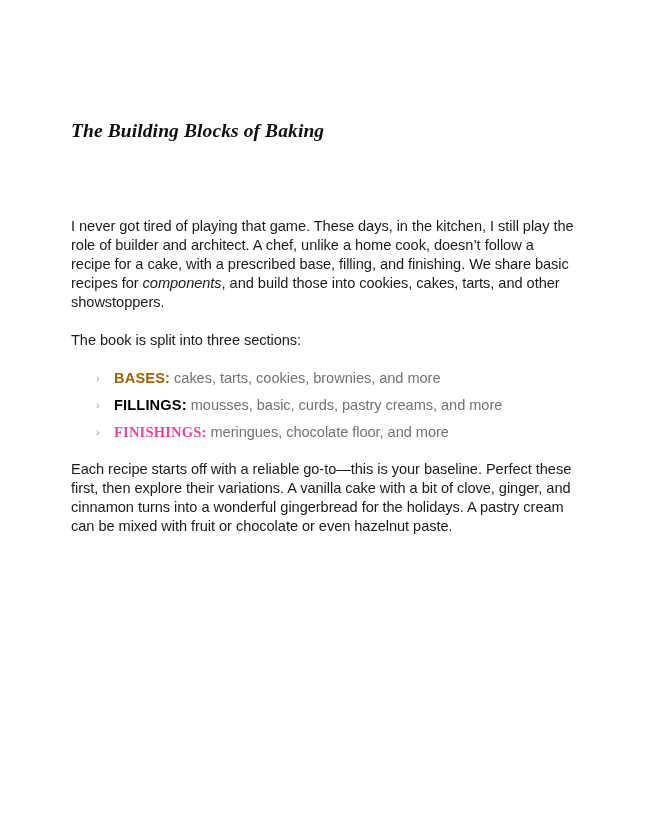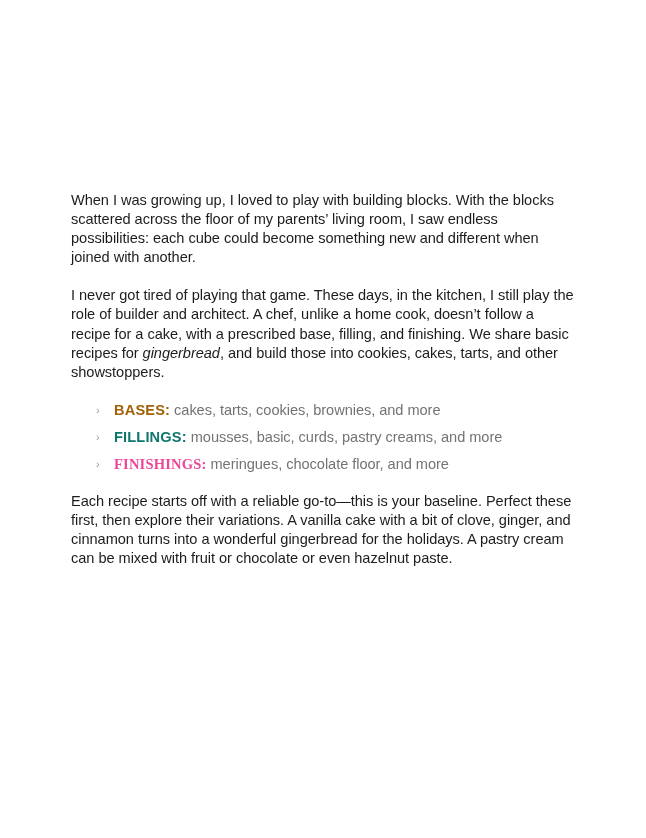--- a/index.html
+++ b/index.html
@@ -107,36 +107,37 @@
   .last-block {
     margin-bottom: 0;
   }
 </style>
 </head>
 <body>
 
 <div class="page">
   <div class="content">
 
+    <h1 class="doc-title">The Building Blocks of Baking</h1>
 
     <div class="body-block">
 
-      <p class="para">When I was growing up, I loved to play with building blocks. With the blocks scattered across the floor of my parents’ living room, I saw endless possibilities: each cube could become something new and different when joined with another.</p>
 
-      <p class="para"><span>I never got tired of playing that game. These days, in the kitchen, I still play the role of builder and architect. A chef, unlike a home cook, doesn’t follow a recipe for a cake, with a prescribed base, filling, and finishing. We share basic recipes for </span><em>gingerbread</em><span>, and build those into cookies, cakes, tarts, and other showstoppers.</span></p>
+      <p class="para"><span>I never got tired of playing that game. These days, in the kitchen, I still play the role of builder and architect. A chef, unlike a home cook, doesn’t follow a recipe for a cake, with a prescribed base, filling, and finishing. We share basic recipes for </span><em>components</em><span>, and build those into cookies, cakes, tarts, and other showstoppers.</span></p>
 
 
 
+      <p class="para tight-after">The book is split into three sections:</p>
 
       <ul class="section-list">
         <li>
           <span class="bullet-chevron" style="color: rgb(154, 160, 168);">›</span><span class="list-label" style="color: #a16207;">BASES:</span><span class="list-rest"> <span>cakes, tarts, cookies, brownies, and more</span></span>
         </li>
         <li>
-          <span class="bullet-chevron" style="color: rgb(154, 160, 142);">›</span><span class="list-label" style="color: #0f766e;">FILLINGS:</span><span class="list-rest"> <span>mousses, basic, curds, pastry creams, and more</span></span>
+          <span class="bullet-chevron" style="color: rgb(154, 160, 142);">›</span><span class="list-label" style="color: #000000;">FILLINGS:</span><span class="list-rest"> <span>mousses, basic, curds, pastry creams, and more</span></span>
         </li>
         <li>
           <span class="bullet-chevron" style="color: rgb(171, 141, 153);">›</span><span class="list-label" style="color: #ec4899; font-family: Liberation Serif, serif;">FINISHINGS:</span><span class="list-rest"> <span>meringues, chocolate floor, and more</span></span>
         </li>
       </ul>
 
       <p class="para last-block">Each recipe starts off with a reliable go-to—this is your baseline. Perfect these first, then explore their variations. A vanilla cake with a bit of clove, ginger, and cinnamon turns into a wonderful gingerbread for the holidays. A pastry cream can be mixed with fruit or chocolate or even hazelnut paste.</p>
 
     </div>
   </div>

